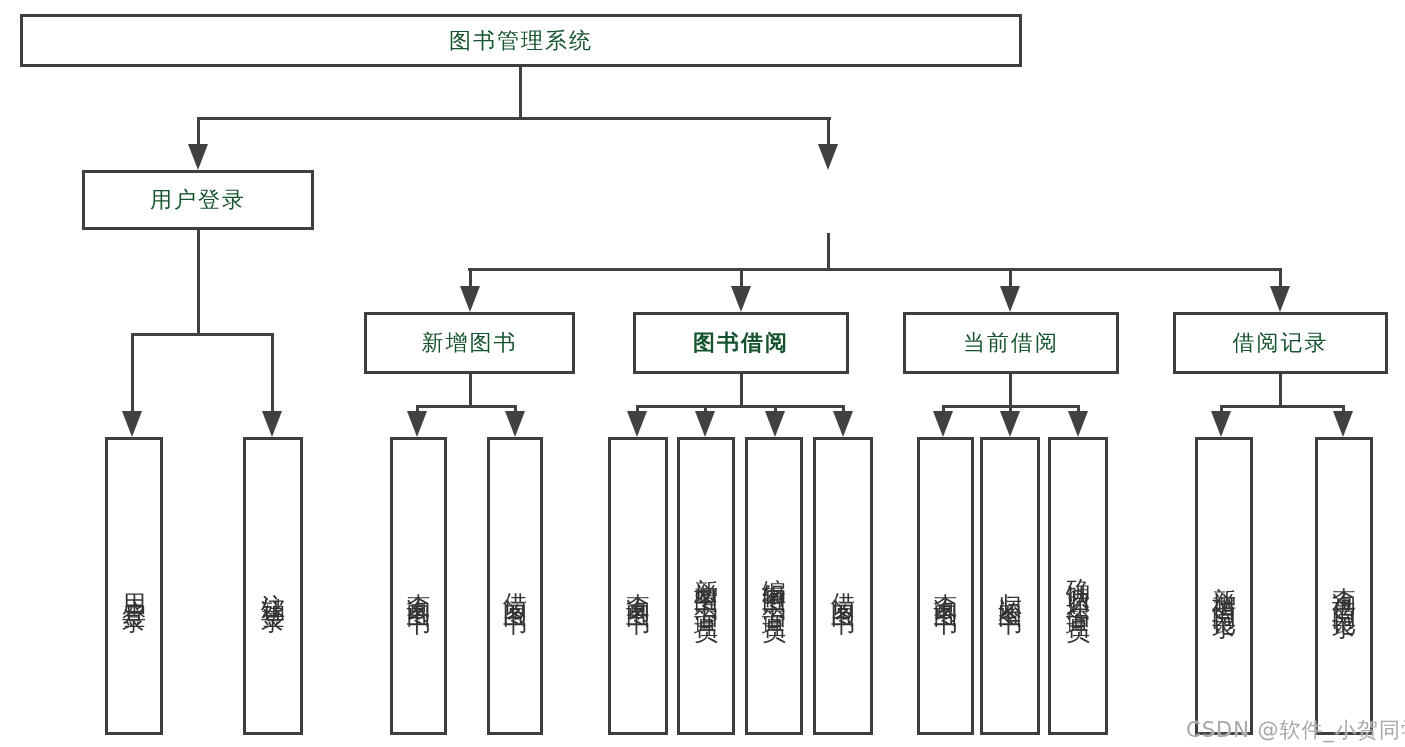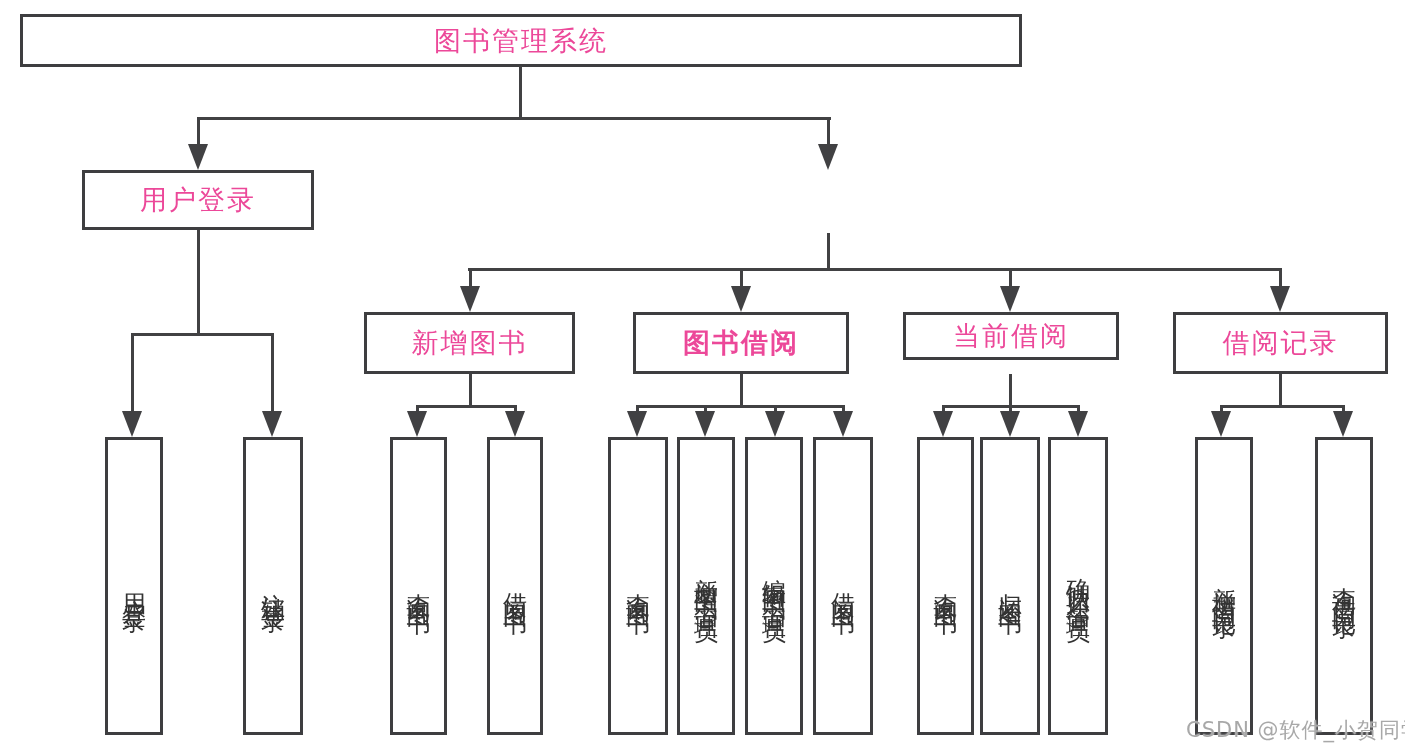--- a/index.html
+++ b/index.html
@@ -4,21 +4,21 @@
 <style>
   * { margin:0; padding:0; box-sizing:border-box; }
   html,body { background:#ffffff; }
   body { font-family:"DejaVu Sans","Liberation Sans",sans-serif; }
   #canvas {
     position:relative; width:1405px; height:747px; background:#ffffff; overflow:hidden;
   }
   .node {
     position:absolute; background:#ffffff; border:3px solid #3e3e40;
     display:flex; align-items:center; justify-content:center;
-    font-size:27px; letter-spacing:2px; color:#ec4899; white-space:nowrap;
+    font-size:22px; letter-spacing:2px; color:#14532d; white-space:nowrap;
   }
   .leaf {
     position:absolute; top:437px; height:298px; background:#ffffff;
     border:3px solid #3e3e40; display:flex; align-items:center; justify-content:center;
   }
   .leaf span {
     writing-mode:vertical-rl; text-orientation:mixed;
     font-size:24px; letter-spacing:6px; color:#333333; white-space:nowrap;
   }
   .vline, .hline { position:absolute; background:#414143; }
@@ -65,21 +65,21 @@
   <div class="arrow" style="left:1000px; top:286px;"></div>
   <div class="vline" style="left:1279px; top:268px; height:22px;"></div>
   <div class="arrow" style="left:1270px; top:286px;"></div>
 
   <div class="node" style="left:364px; top:312px; width:211px; height:62px;">
     <span>新增图书</span>
   </div>
   <div class="node" style="left:633px; top:312px; width:216px; height:62px;font-weight:bold;">
     <span>图书借阅</span>
   </div>
-  <div class="node" style="left:903px; top:312px; width:216px; height:48px;">
+  <div class="node" style="left:903px; top:312px; width:216px; height:62px;">
     <span>当前借阅</span>
   </div>
   <div class="node" style="left:1173px; top:312px; width:215px; height:62px;">
     <span>借阅记录</span>
   </div>
 
   <div class="vline" style="left:197px; top:230px; height:105px;"></div>
   <div class="hline" style="left:131px; top:333px; width:143px;"></div>
   <div class="vline" style="left:131px; top:333px; height:78px;"></div>
   <div class="arrow" style="left:122px; top:411px;"></div>

